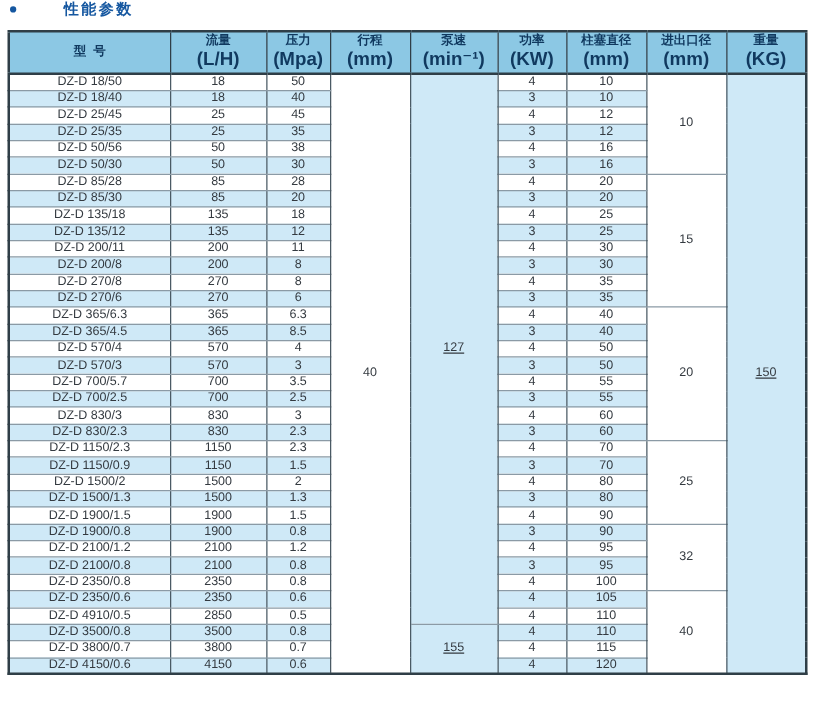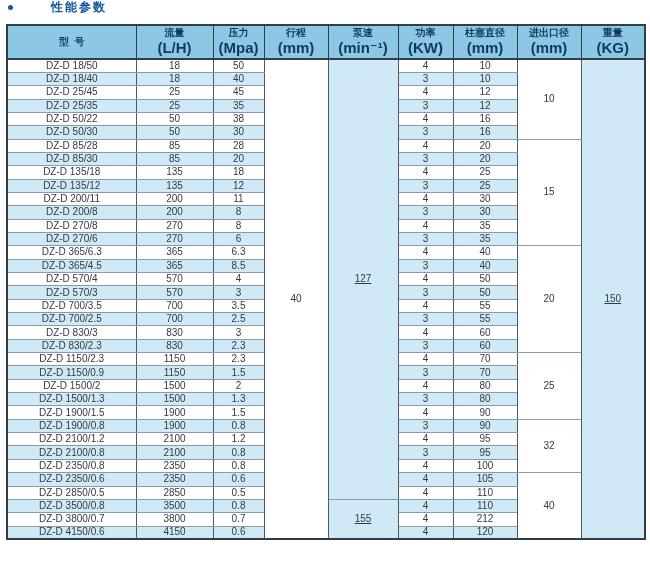--- a/index.html
+++ b/index.html
@@ -111,21 +111,21 @@
           <td class="row-cell">12</td>
         </tr>
         <tr class="stripe">
           <td class="row-cell">DZ-D 25/35</td>
           <td class="row-cell">25</td>
           <td class="row-cell">35</td>
           <td class="row-cell">3</td>
           <td class="row-cell">12</td>
         </tr>
         <tr>
-          <td class="row-cell">DZ-D 50/22</td>
+          <td class="row-cell">DZ-D 50/56</td>
           <td class="row-cell">50</td>
           <td class="row-cell">38</td>
           <td class="row-cell">4</td>
           <td class="row-cell">16</td>
         </tr>
         <tr class="stripe">
           <td class="row-cell">DZ-D 50/30</td>
           <td class="row-cell">50</td>
           <td class="row-cell">30</td>
           <td class="row-cell">3</td>
@@ -211,21 +211,21 @@
           <td class="row-cell">50</td>
         </tr>
         <tr class="stripe">
           <td class="row-cell">DZ-D 570/3</td>
           <td class="row-cell">570</td>
           <td class="row-cell">3</td>
           <td class="row-cell">3</td>
           <td class="row-cell">50</td>
         </tr>
         <tr>
-          <td class="row-cell">DZ-D 700/3.5</td>
+          <td class="row-cell">DZ-D 700/5.7</td>
           <td class="row-cell">700</td>
           <td class="row-cell">3.5</td>
           <td class="row-cell">4</td>
           <td class="row-cell">55</td>
         </tr>
         <tr class="stripe">
           <td class="row-cell">DZ-D 700/2.5</td>
           <td class="row-cell">700</td>
           <td class="row-cell">2.5</td>
           <td class="row-cell">3</td>
@@ -312,40 +312,40 @@
         </tr>
         <tr class="stripe">
           <td class="row-cell">DZ-D 2350/0.6</td>
           <td class="row-cell">2350</td>
           <td class="row-cell">0.6</td>
           <td class="row-cell">4</td>
           <td class="row-cell">105</td>
           <td class="merged-white" rowspan="5">40</td>
         </tr>
         <tr>
-          <td class="row-cell">DZ-D 2850/0.5</td>
+          <td class="row-cell">DZ-D 4910/0.5</td>
           <td class="row-cell">2850</td>
           <td class="row-cell">0.5</td>
           <td class="row-cell">4</td>
           <td class="row-cell">110</td>
         </tr>
         <tr class="stripe">
           <td class="row-cell">DZ-D 3500/0.8</td>
           <td class="row-cell">3500</td>
           <td class="row-cell">0.8</td>
           <td class="merged-blue" rowspan="3">155</td>
           <td class="row-cell">4</td>
           <td class="row-cell">110</td>
         </tr>
         <tr>
           <td class="row-cell">DZ-D 3800/0.7</td>
           <td class="row-cell">3800</td>
           <td class="row-cell">0.7</td>
           <td class="row-cell">4</td>
-          <td class="row-cell">212</td>
+          <td class="row-cell">115</td>
         </tr>
         <tr class="stripe">
           <td class="row-cell">DZ-D 4150/0.6</td>
           <td class="row-cell">4150</td>
           <td class="row-cell">0.6</td>
           <td class="row-cell">4</td>
           <td class="row-cell">120</td>
         </tr>
       </tbody>
   </table>

